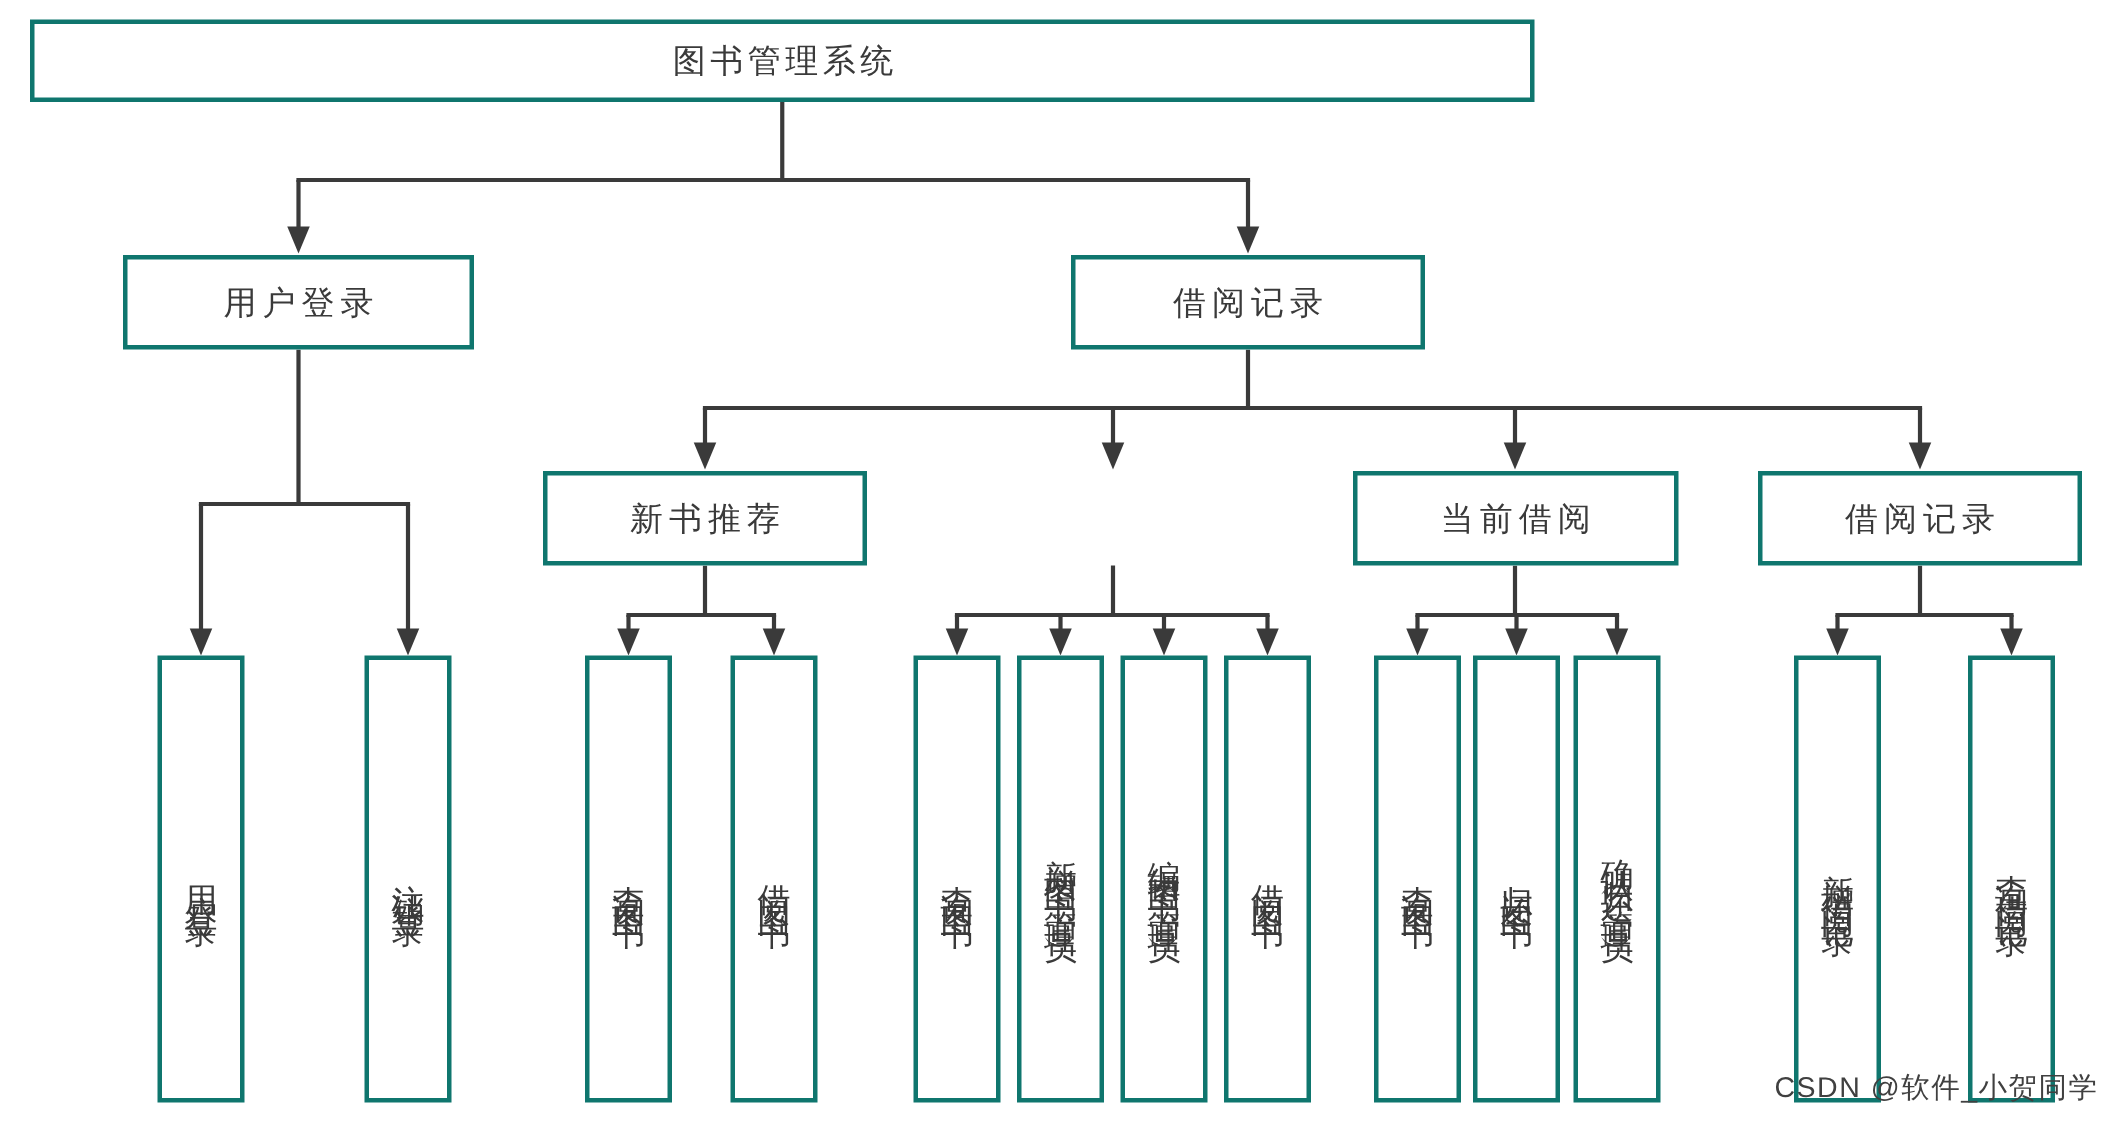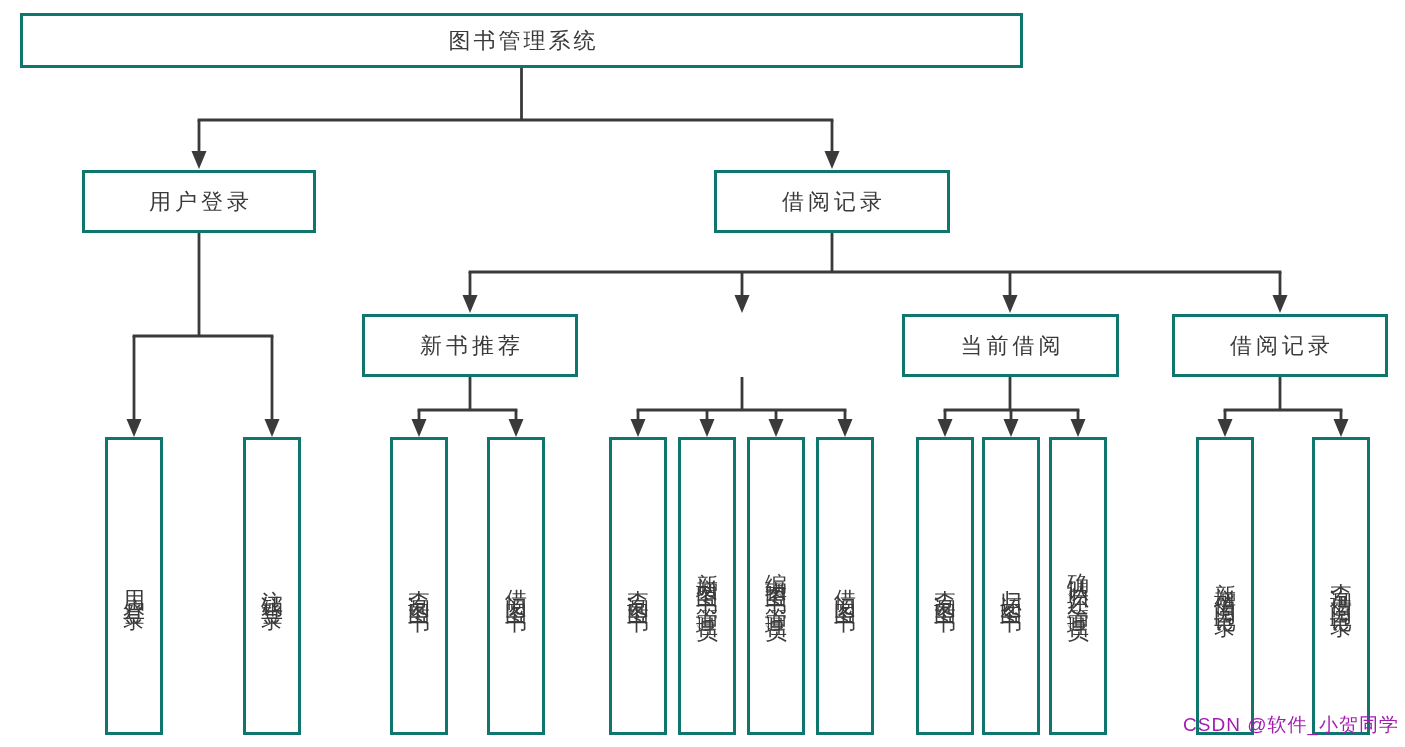--- a/index.html
+++ b/index.html
@@ -26,21 +26,21 @@
     writing-mode:vertical-rl;
     text-orientation:mixed;
     font-size:22px;
     letter-spacing:7px;
     line-height:1;
   }
   .watermark{
     position:absolute;
     right:6px;bottom:9px;
     font-size:19px;
-    color:#a21caf;
+    color:#404040;
     letter-spacing:1px;
     z-index:2;
     white-space:nowrap;
   }
 </style>
 </head>
 <body>
 
 <div class="canvas">
 

